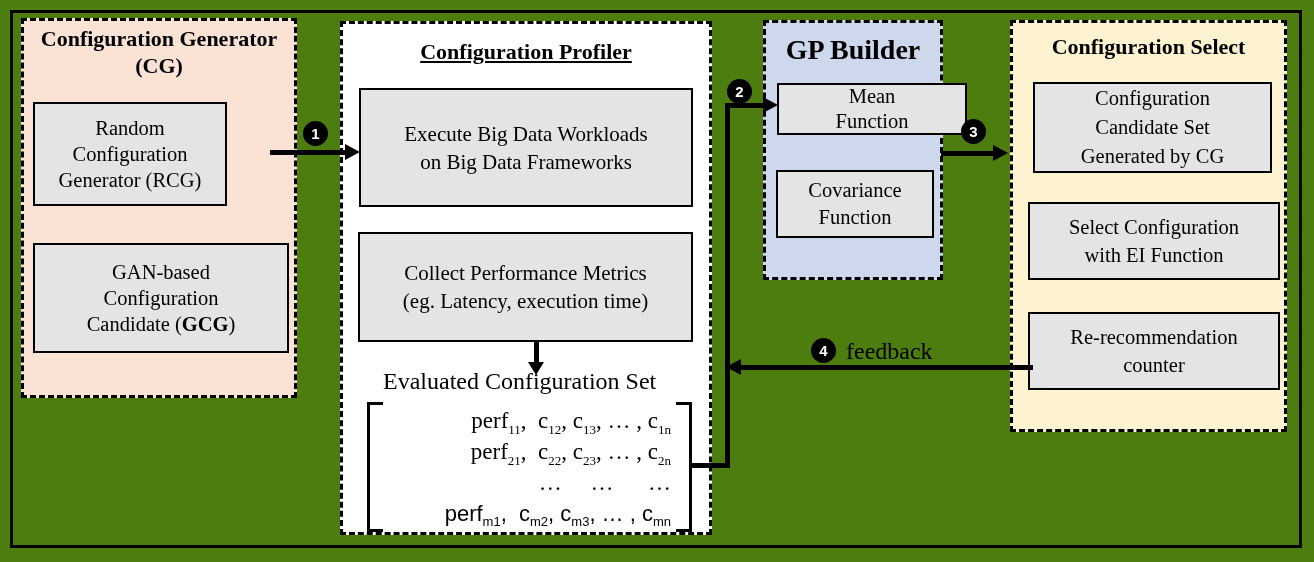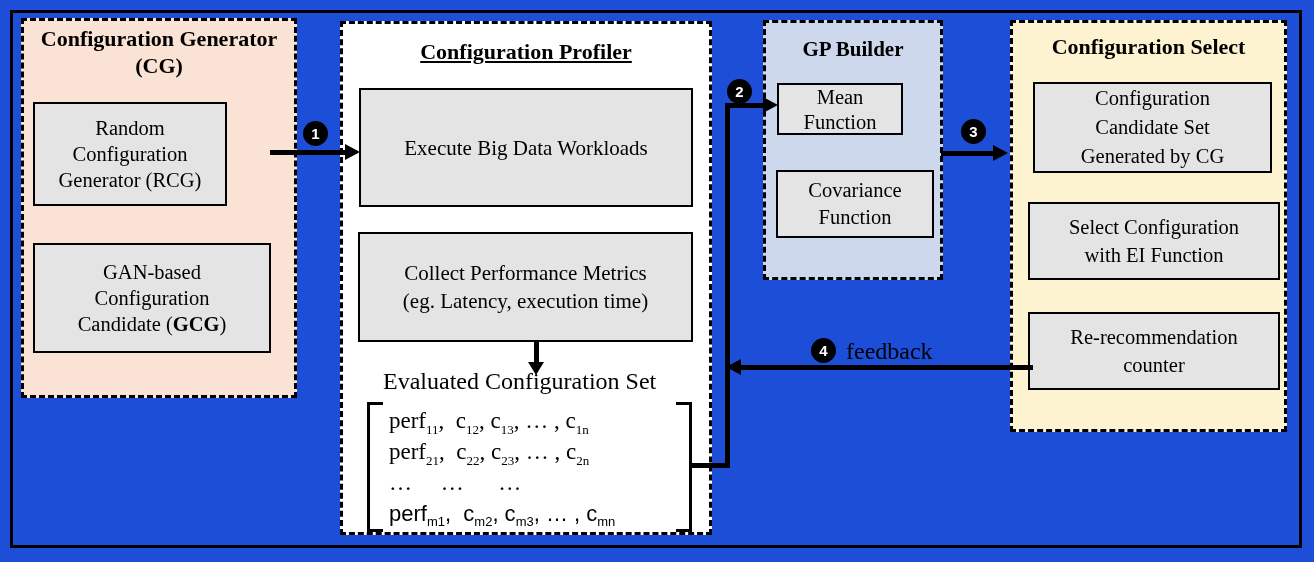--- a/index.html
+++ b/index.html
@@ -1,33 +1,33 @@
 <!DOCTYPE html>
 <html><head>
 <meta charset="utf-8">
 <style>
   html,body{margin:0;padding:0;background:#fff;}
-  .stage{position:relative;width:1314px;height:562px;background:#1d4ed8;
+  .stage{position:relative;width:1314px;height:562px;background:#4d7c0f;
          font-family:"Liberation Serif","DejaVu Serif",serif;color:#000;overflow:hidden;}
   .abs{position:absolute;box-sizing:border-box;}
   .frame{left:10px;top:10px;width:1292px;height:538px;border:3px solid #000;}
   .panel{border:3px dashed #000;}
   .panel-cg{left:21px;top:18px;width:276px;height:380px;background:#fae3d5;}
   .panel-profiler{left:340px;top:21px;width:372px;height:514px;background:#fff;}
   .panel-gp{left:763px;top:20px;width:180px;height:260px;background:#ced8ec;}
   .panel-arbiter{left:1010px;top:20px;width:277px;height:412px;background:#fdf3d0;}
   .ptitle{font-weight:bold;font-size:22px;line-height:27px;text-align:center;}
   .gbox{background:#e4e4e4;border:2.5px solid #000;display:flex;flex-direction:column;
         align-items:center;justify-content:center;text-align:center;
         font-size:20.5px;line-height:26px;}
   .box-rcg{left:33px;top:102px;width:194px;height:104px;}
-  .box-gcg{left:33px;top:243px;width:238px;height:110px;}
+  .box-gcg{left:33px;top:243px;width:256px;height:110px;}
   .box-execute{left:359px;top:88px;width:334px;height:119px;font-size:21px;line-height:28px;}
   .box-collect{left:358px;top:232px;width:335px;height:110px;font-size:21px;line-height:28px;}
-  .box-mean{left:777px;top:83px;width:126px;height:52px;line-height:25px;justify-content:space-between;}
+  .box-mean{left:777px;top:83px;width:190px;height:52px;line-height:25px;}
   .box-cov{left:776px;top:170px;width:158px;height:68px;line-height:27px;}
   .box-candidate{left:1033px;top:82px;width:239px;height:91px;line-height:29px;}
   .box-select{left:1028px;top:202px;width:252px;height:78px;line-height:28px;}
   .box-counter{left:1028px;top:312px;width:252px;height:78px;line-height:28px;}
   .hline,.vline{background:#000;}
   .badge{width:25px;height:25px;border-radius:50%;background:#000;color:#fff;
          display:flex;align-items:center;justify-content:center;
          font-family:"Liberation Sans","DejaVu Sans",sans-serif;
          font-weight:bold;font-size:15px;line-height:1;}
   .ah-right{width:0;height:0;border-top:8px solid transparent;border-bottom:8px solid transparent;
@@ -36,21 +36,21 @@
            border-right:15px solid #000;}
   .ah-down{width:0;height:0;border-left:8px solid transparent;border-right:8px solid transparent;
            border-top:13px solid #000;}
   .eval-label{left:383px;top:368px;font-size:24px;}
   .fb-label{left:846px;top:338px;font-size:24px;}
   .bracket{width:16px;height:130px;}
   .bracket-l{left:367px;top:402px;border-left:3.5px solid #000;
              border-top:3.5px solid #000;border-bottom:3.5px solid #000;}
   .bracket-r{left:676px;top:402px;border-right:3.5px solid #000;
              border-top:3.5px solid #000;border-bottom:3.5px solid #000;}
-  .matrix-rows{left:389px;top:405px;width:282px;font-size:23px;line-height:31px;white-space:pre;}
+  .matrix-rows{left:389px;top:405px;width:282px;font-size:23px;line-height:31px;white-space:pre;text-align:right;}
   .m-row sub{font-size:13px;line-height:0;}
   .m-row.sans{font-family:Liberation Sans, sans-serif;font-size:22px;}
 </style>
 </head>
 <body>
 
 <div class="stage">
 
   <div class="abs frame"></div>
 
@@ -67,33 +67,34 @@
   <div class="abs gbox box-gcg">
     <div>GAN-based</div>
     <div>Configuration</div>
     <div><span>Candidate (</span><b>GCG</b><span>)</span></div>
   </div>
 
   <div class="abs panel panel-profiler"></div>
   <div class="abs ptitle" style="left:340px;top:38px;width:372px;text-decoration:underline;">Configuration Profiler</div>
   <div class="abs gbox box-execute">
     <div>Execute Big Data Workloads</div>
+    <div>on Big Data Frameworks</div>
   </div>
   <div class="abs gbox box-collect">
     <div>Collect Performance Metrics</div>
     <div>(eg. Latency, execution time)</div>
   </div>
   <div class="abs eval-label">Evaluated Configuration Set</div>
 
   <div class="abs bracket bracket-l"></div>
   <div class="abs bracket bracket-r"></div>
   <div class="abs matrix-rows"><div class="m-row">perf<sub>11</sub>,&nbsp; c<sub>12</sub>, c<sub>13</sub>, … , c<sub>1n</sub></div><div class="m-row">perf<sub>21</sub>,&nbsp; c<sub>22</sub>, c<sub>23</sub>, … , c<sub>2n</sub></div><div class="m-row">…&nbsp;&nbsp;&nbsp;&nbsp;&nbsp;…&nbsp;&nbsp;&nbsp;&nbsp;&nbsp;&nbsp;…</div><div class="m-row sans">perf<sub>m1</sub>,&nbsp; c<sub>m2</sub>, c<sub>m3</sub>, … , c<sub>mn</sub></div></div>
 
   <div class="abs panel panel-gp"></div>
-  <div class="abs ptitle" style="left:763px;top:36px;width:180px;font-size:21px;">GP Builder</div>
+  <div class="abs ptitle" style="left:763px;top:36px;width:180px;font-size:28px;">GP Builder</div>
   <div class="abs gbox box-mean">
     <div>Mean</div>
     <div>Function</div>
   </div>
   <div class="abs gbox box-cov">
     <div>Covariance</div>
     <div>Function</div>
   </div>
 
   <div class="abs panel panel-arbiter"></div>

